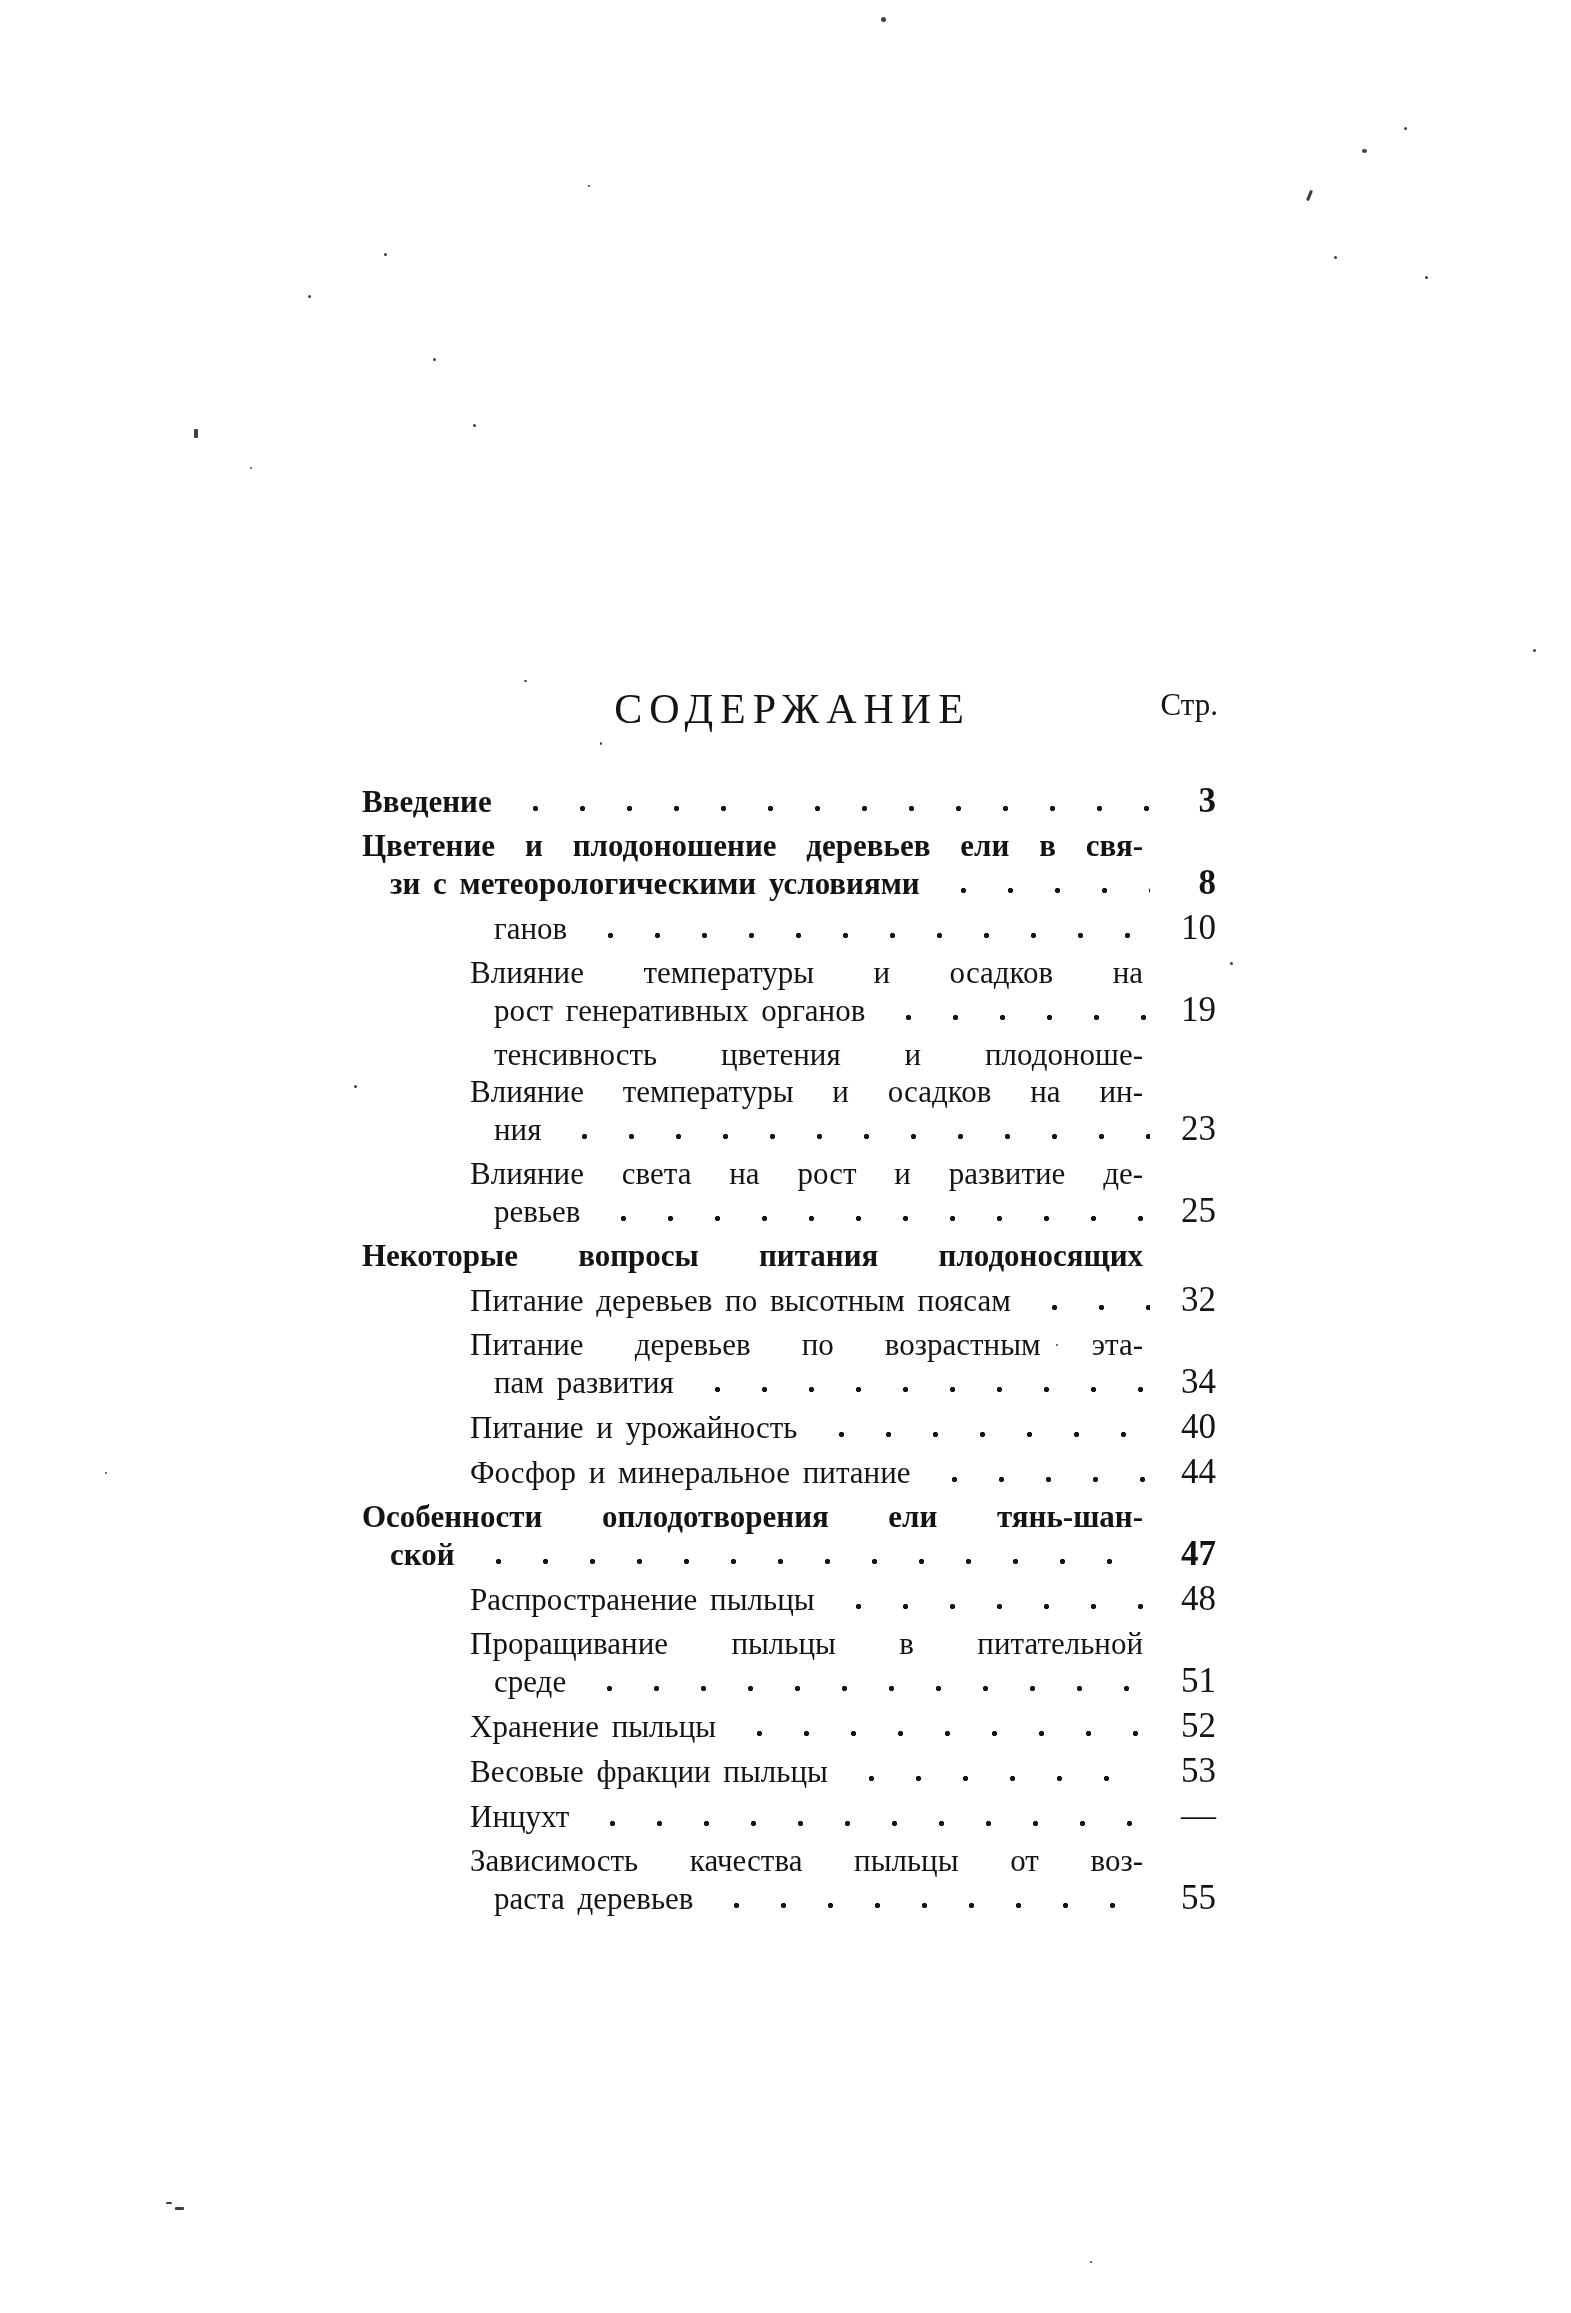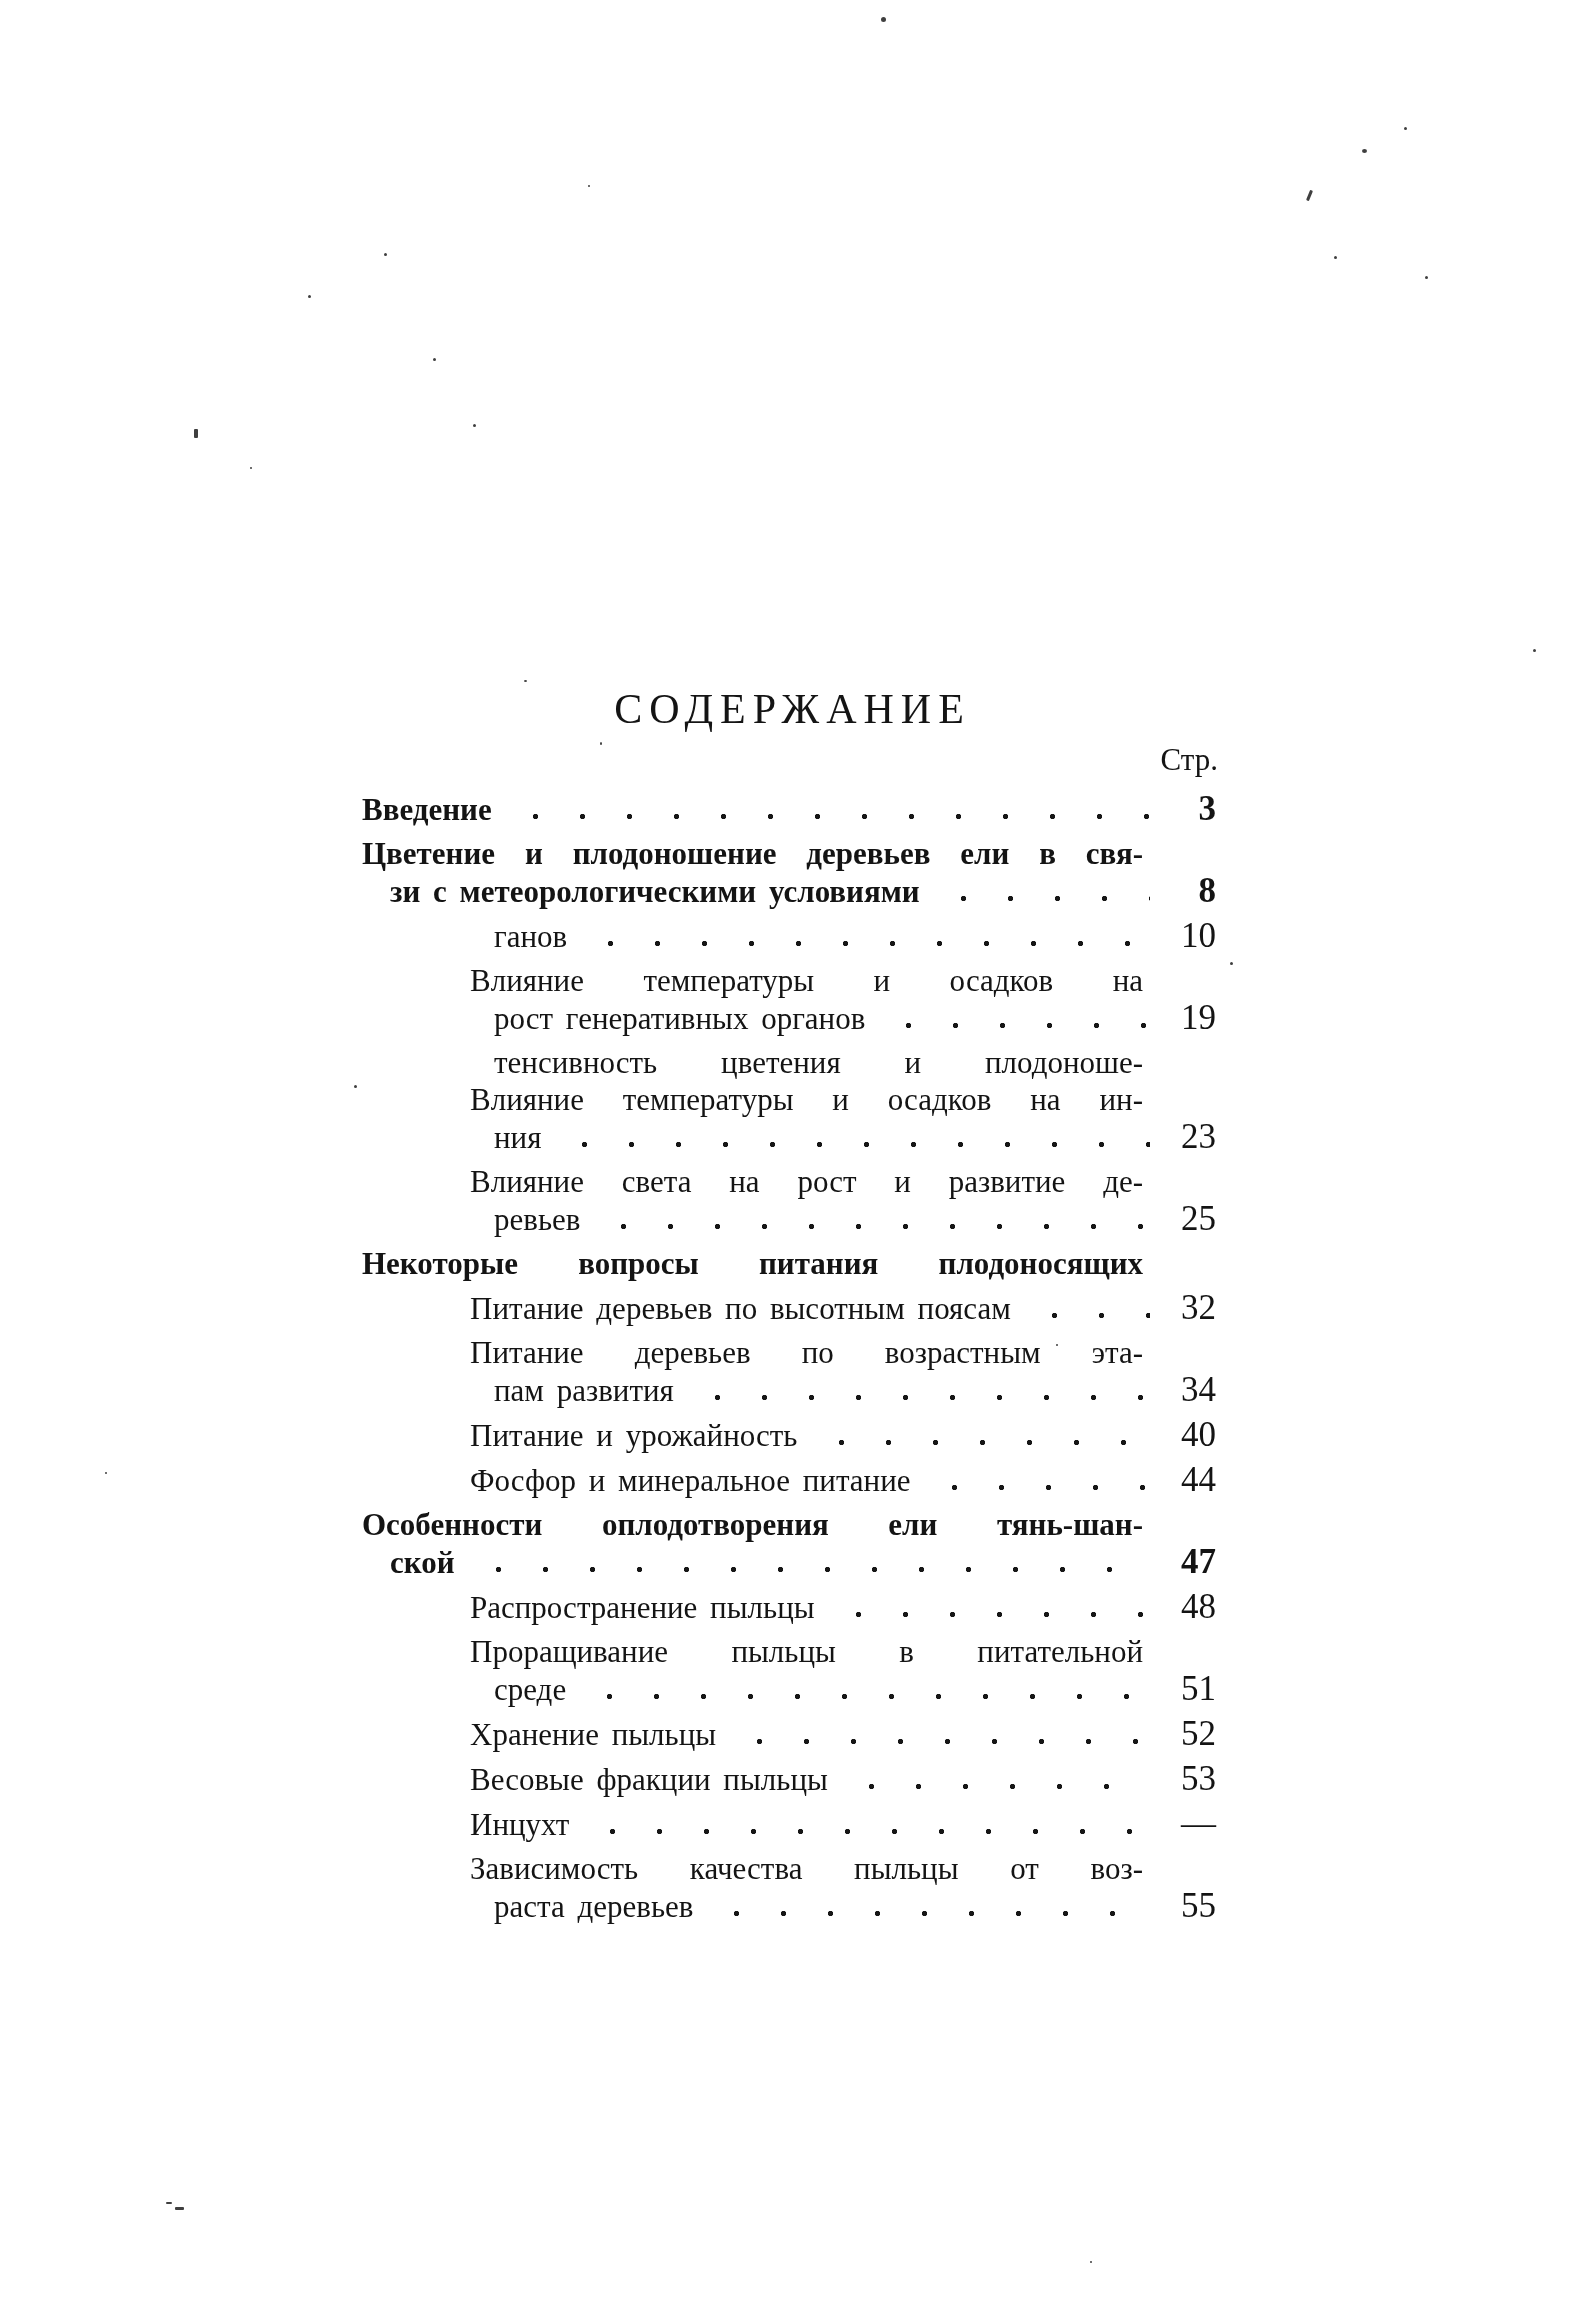--- a/index.html
+++ b/index.html
@@ -23,34 +23,34 @@
     text-align: center;
     font-size: 42px;
     letter-spacing: 7px;
     padding-left: 7px; 
     box-sizing: border-box;
     white-space: nowrap;
   }
   .page-col-header {
     position: absolute;
     right: 353px;
-    top: 743px;
+    top: 688px;
     font-size: 31px;
     line-height: 34px;
   }
   .toc {
     position: absolute;
     left: 362px;
     top: 778px;
     width: 781px; 
     font-size: 31px;
     line-height: 37px;
   }
   .entry { margin-top: 7px; }
-  .entry:first-child { margin-top: 12px; }
+  .entry:first-child { margin-top: 4px; }
   .entry.main { font-weight: bold; }
   .line { word-spacing: 5px; }
   
   .line.fill {
     text-align: justify;
     text-align-last: justify;
   }
   
   .entry.main > .line.first { padding-left: 0; }
   .entry.main > .line.wrap  { padding-left: 28px; }

